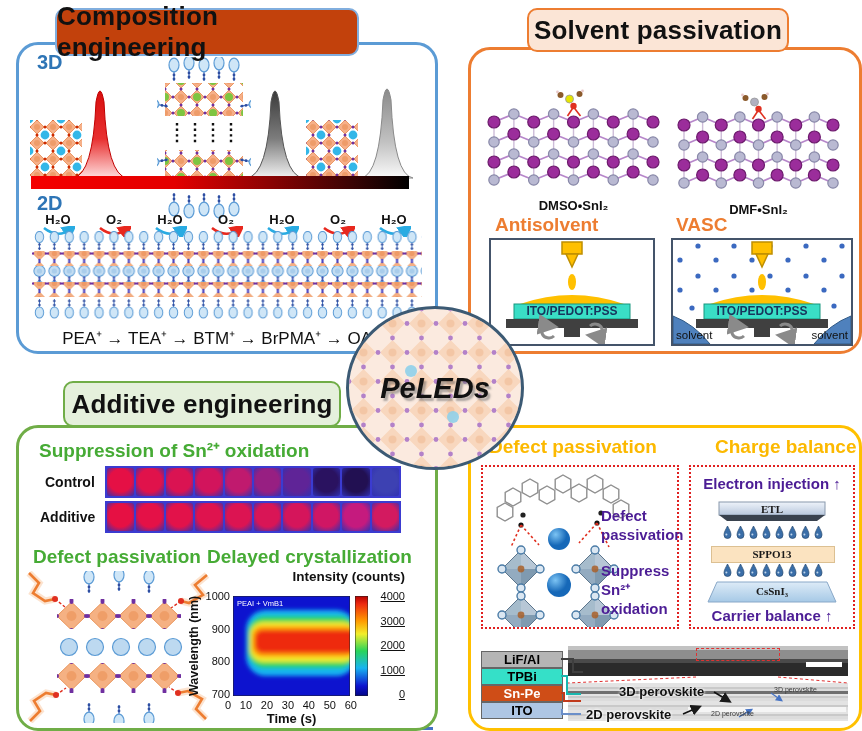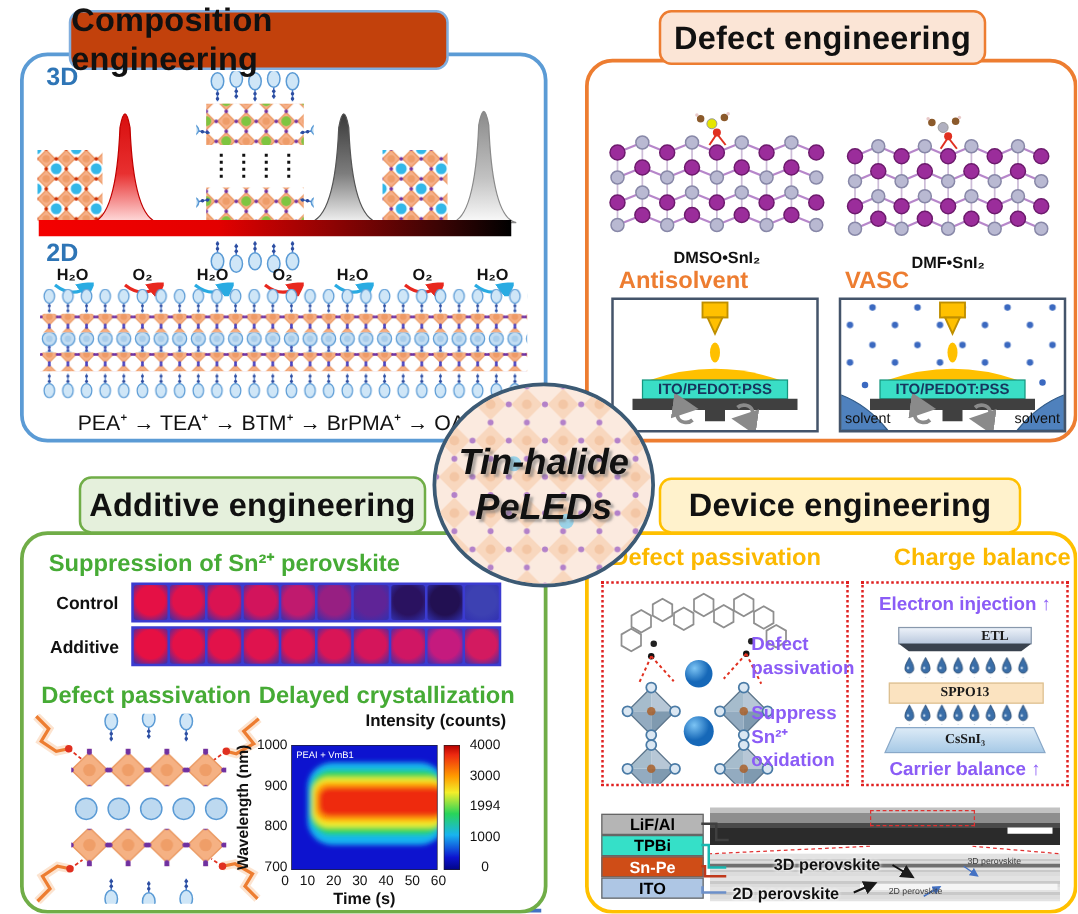--- a/index.html
+++ b/index.html
@@ -3,21 +3,21 @@
 <meta charset="utf-8">
 <style>
   html,body{margin:0;padding:0;background:#fff;}
   .page{position:relative;width:862px;height:731px;background:#fff;font-family:"Liberation Sans",sans-serif;overflow:hidden;}
   .abs{position:absolute;}
   .panel{position:absolute;border-radius:22px;background:#fff;z-index:1;}
   .hdr{position:absolute;z-index:2;border-radius:10px;display:flex;align-items:center;justify-content:center;
        font-weight:bold;font-size:26px;color:#111;letter-spacing:.2px;}
   .sub{position:absolute;font-weight:bold;font-size:19px;white-space:nowrap;}
   .blue-lbl{color:#2e75b6;font-weight:bold;font-size:20px;}
-  .note-red{color:#8b5cf6;font-weight:bold;font-size:15px;line-height:1.25;}
+  .note-red{color:#4c1d95;font-weight:bold;font-size:15px;line-height:1.25;}
   .gold{color:#fcb900;}
   .green-t{color:#46ab35;}
   .orange-t{color:#ed7d31;}
   .cyc{display:flex;flex-direction:column;align-items:center;width:46px;}
   .cyc .t{font-weight:bold;font-size:13px;color:#111;line-height:1;}
   #cycle-row{display:flex;justify-content:space-between;}
   .strip{display:flex;gap:2px;background:#3b3bd0;padding:2px;}
   .strip .tile{flex:1 0 auto;width:27px;height:28px;border-radius:2px;}
   .row-lbl{font-weight:bold;font-size:14px;color:#111;}
   .tickcol{display:flex;flex-direction:column;justify-content:space-between;align-items:flex-end;font-size:11px;color:#111;}
@@ -552,25 +552,25 @@
       <use href="#g-coater"></use>
       <path d="M-89,104 L-89,76 Q-68,84 -52,104 Z" fill="#4f81bd" stroke="#315a86" stroke-width="1"></path>
       <path d="M89,104 L89,76 Q68,84 52,104 Z" fill="#4f81bd" stroke="#315a86" stroke-width="1"></path>
     </svg>
     <div class="solv-lbl" style="left:3px;bottom:3px;">solvent</div>
     <div class="solv-lbl" style="right:3px;bottom:3px;">solvent</div>
     <div class="ito-lbl" style="left:31px;top:64px;width:116px;">ITO/PEDOT:PSS</div>
   </div>
 </div>
 <div class="hdr" style="left:527px;top:8px;width:258px;height:40px;background:#fbe5d6;border:2.5px solid #ed7d31;">
-  <span>Defect engineering</span>
+  <span>Solvent passivation</span>
 </div>
 
 <div class="panel" style="left:16px;top:425px;width:416px;height:300px;border:3px solid #70ad47;">
-  <div class="sub green-t" style="left:20px;top:9px;">Suppression of Sn²⁺ perovskite</div>
+  <div class="sub green-t" style="left:20px;top:9px;">Suppression of Sn²⁺ oxidation</div>
   <div class="abs row-lbl" style="left:26px;top:46px;">Control</div>
   <div class="abs strip" id="tiles-0" style="left:86px;top:38px;width:292px;">
         <div class="tile" style="background: radial-gradient(circle at 50% 45%, rgb(229, 16, 69) 55%, rgba(30, 30, 120, 0.35));"></div>
         <div class="tile" style="background: radial-gradient(circle at 50% 45%, rgb(224, 18, 75) 55%, rgba(30, 30, 120, 0.35));"></div>
         <div class="tile" style="background: radial-gradient(circle at 50% 45%, rgb(218, 19, 82) 55%, rgba(30, 30, 120, 0.35));"></div>
         <div class="tile" style="background: radial-gradient(circle at 50% 45%, rgb(210, 20, 92) 55%, rgba(30, 30, 120, 0.35));"></div>
         <div class="tile" style="background: radial-gradient(circle at 50% 45%, rgb(192, 26, 110) 55%, rgba(30, 30, 120, 0.35));"></div>
         <div class="tile" style="background: radial-gradient(circle at 50% 45%, rgb(151, 31, 130) 55%, rgba(30, 30, 120, 0.35));"></div>
         <div class="tile" style="background: radial-gradient(circle at 50% 45%, rgb(95, 36, 151) 55%, rgba(30, 30, 120, 0.35));"></div>
         <div class="tile" style="background: radial-gradient(circle at 50% 45%, rgb(42, 18, 96) 55%, rgba(30, 30, 120, 0.35));"></div>
@@ -650,24 +650,24 @@
         <rect x="19" y="30" width="104" height="31" rx="10" fill="#ff9b00"></rect>
         <rect x="22" y="34" width="101" height="23" rx="8" fill="#ee2a10"></rect>
       </g>
     </g>
     <rect width="117" height="100" fill="none" stroke="#222" stroke-width="1"></rect>
     <text x="4" y="10" font-size="7.5" fill="#fff" font-family="Liberation Sans,sans-serif">PEAI + VmB1</text>
   </svg>
   <svg class="abs" style="left:336px;top:168px" width="13" height="100">
     <rect width="13" height="100" fill="url(#gjet)" stroke="#222" stroke-width="1"></rect>
   </svg>
-  <div class="abs tickcol" id="ct" style="left:352px;top:162px;width:34px;height:110px;align-items:center;">
+  <div class="abs tickcol" id="ct" style="left:352px;top:162px;width:34px;height:110px;align-items:flex-end;text-decoration:underline;">
         <span>4000</span>
         <span>3000</span>
-        <span>1994</span>
+        <span>2000</span>
         <span>1000</span>
         <span>0</span>
       </div>
   <div class="abs tickrow" id="xt" style="left:206px;top:271px;width:132px;">
         <span>0</span>
         <span>10</span>
         <span>20</span>
         <span>30</span>
         <span>40</span>
         <span>50</span>
@@ -712,21 +712,21 @@
     <div class="note-red abs" style="left:118px;top:40px;width:72px;">Defect passivation</div>
     <div class="note-red abs" style="left:118px;top:95px;width:74px;">Suppress Sn²⁺ oxidation</div>
   </div>
 
   <div class="dotted-box" style="left:218px;top:37px;width:162px;height:160px;">
     <div class="note-red abs" style="left:0;top:8px;width:100%;text-align:center;">Electron injection ↑</div>
     <svg class="abs" style="left:26px;top:34px" width="110" height="24">
       <rect x="2" y="1" width="106" height="13" fill="url(#getl)" stroke="#8898ac" stroke-width="1"></rect>
       <path d="M2,14 L108,14 L100,20 L10,20 Z" fill="#39424e"></path>
     </svg>
-    <div class="serif-lbl abs" style="left:28px;top:36px;width:106px;padding-left:24px;">ETL</div>
+    <div class="serif-lbl abs" style="left:28px;top:36px;width:106px;">ETL</div>
     <svg class="abs" style="left:30px;top:58px" width="104" height="17">
           <rect width="104" height="17" fill="url(#p-drop)"></rect>
         </svg>
     <div class="abs" style="left:20px;top:79px;width:122px;height:15px;background:#fbe3c0;border:1px solid #dcc092;"></div>
     <div class="serif-lbl abs" style="left:20px;top:81px;width:122px;">SPPO13</div>
     <svg class="abs" style="left:30px;top:96px" width="104" height="17">
           <rect width="104" height="17" fill="url(#p-drop)"></rect>
         </svg>
     <svg class="abs" style="left:16px;top:114px" width="130" height="22">
       <path d="M10,1 L120,1 L129,21 L1,21 Z" fill="url(#gcssni)" stroke="#89a8c8" stroke-width="1"></path>
@@ -767,28 +767,24 @@
     <line x1="243" y1="54" x2="258" y2="63" stroke="#111" stroke-width="1.6" marker-end="url(#ak)"></line>
     <line x1="212" y1="76" x2="228" y2="69" stroke="#111" stroke-width="1.6" marker-end="url(#ak)"></line>
     <line x1="300" y1="55" x2="310" y2="62" stroke="#4472c4" stroke-width="1.2" marker-end="url(#abl)"></line>
     <line x1="268" y1="79" x2="280" y2="72" stroke="#4472c4" stroke-width="1.2" marker-end="url(#abl)"></line>
   </svg>
   <div class="abs" style="left:148px;top:256px;font-weight:bold;font-size:13px;color:#111;text-shadow:0 0 3px #fff,0 0 3px #fff;">3D perovskite</div>
   <div class="abs" style="left:115px;top:279px;font-weight:bold;font-size:13px;color:#111;text-shadow:0 0 3px #fff,0 0 3px #fff;">2D perovskite</div>
   <div class="abs" style="left:303px;top:258px;font-size:7px;color:#3a3a3a;">3D perovskite</div>
   <div class="abs" style="left:240px;top:282px;font-size:7px;color:#3a3a3a;">2D perovskite</div>
 </div>
-<div class="hdr" style="left:527px;top:382px;width:286px;height:41px;background:#fff2cc;border:2.5px solid #ffc000;">
-  <span>Device engineering</span>
-</div>
 
 <div class="circle" style="left:346px;top:306px;width:172px;height:158px;">
   <svg class="abs" style="left:0;top:0;border-radius:50%;" width="172" height="158">
     <rect width="172" height="158" fill="url(#p-cclat)"></rect>
     <circle cx="62" cy="62" r="6" fill="#8fd0ea" opacity=".9"></circle>
         <circle cx="104" cy="108" r="6" fill="#8fd0ea" opacity=".9"></circle>
   </svg>
-  <div class="ttl">Tin-halide</div>
   <div class="ttl">PeLEDs</div>
 </div>
 
 <div class="abs" style="left:228px;top:727px;width:205px;height:3px;background:#4472c4;"></div>
 </div>
 
 </body></html>

